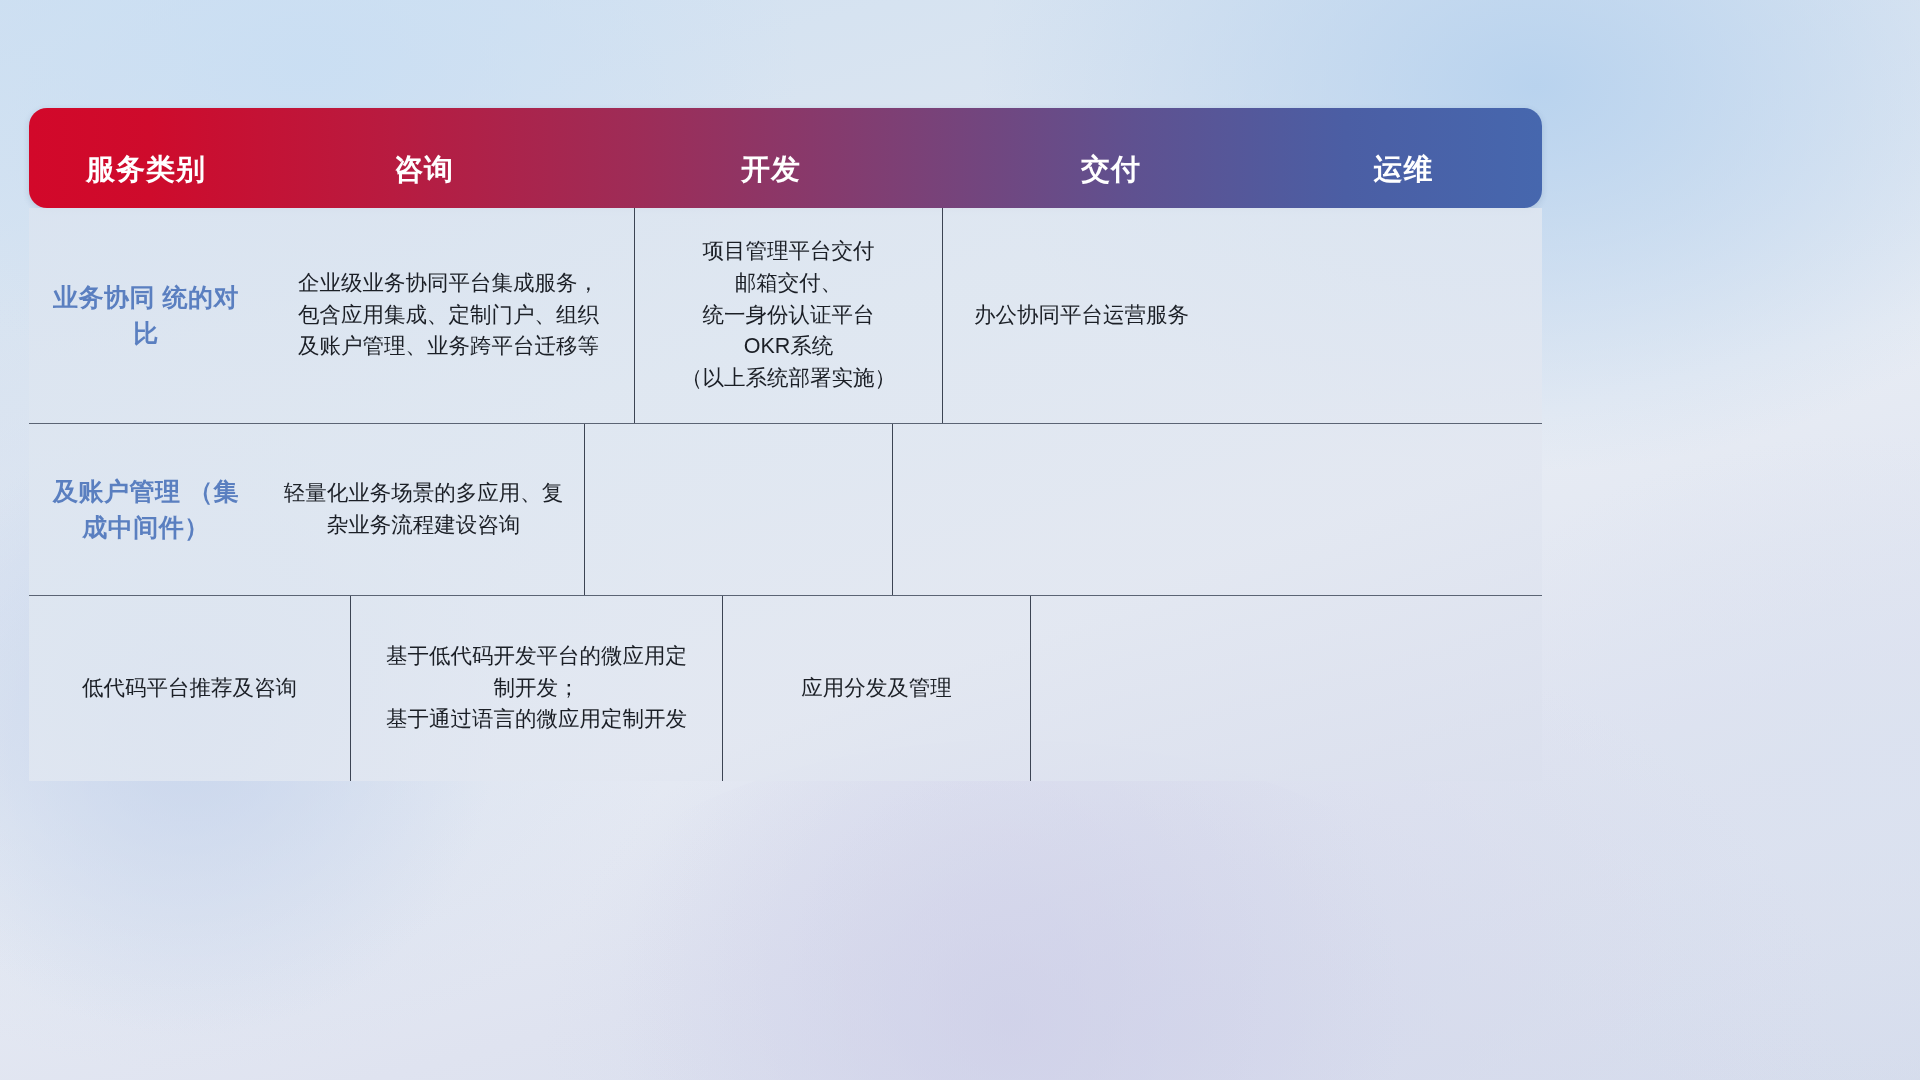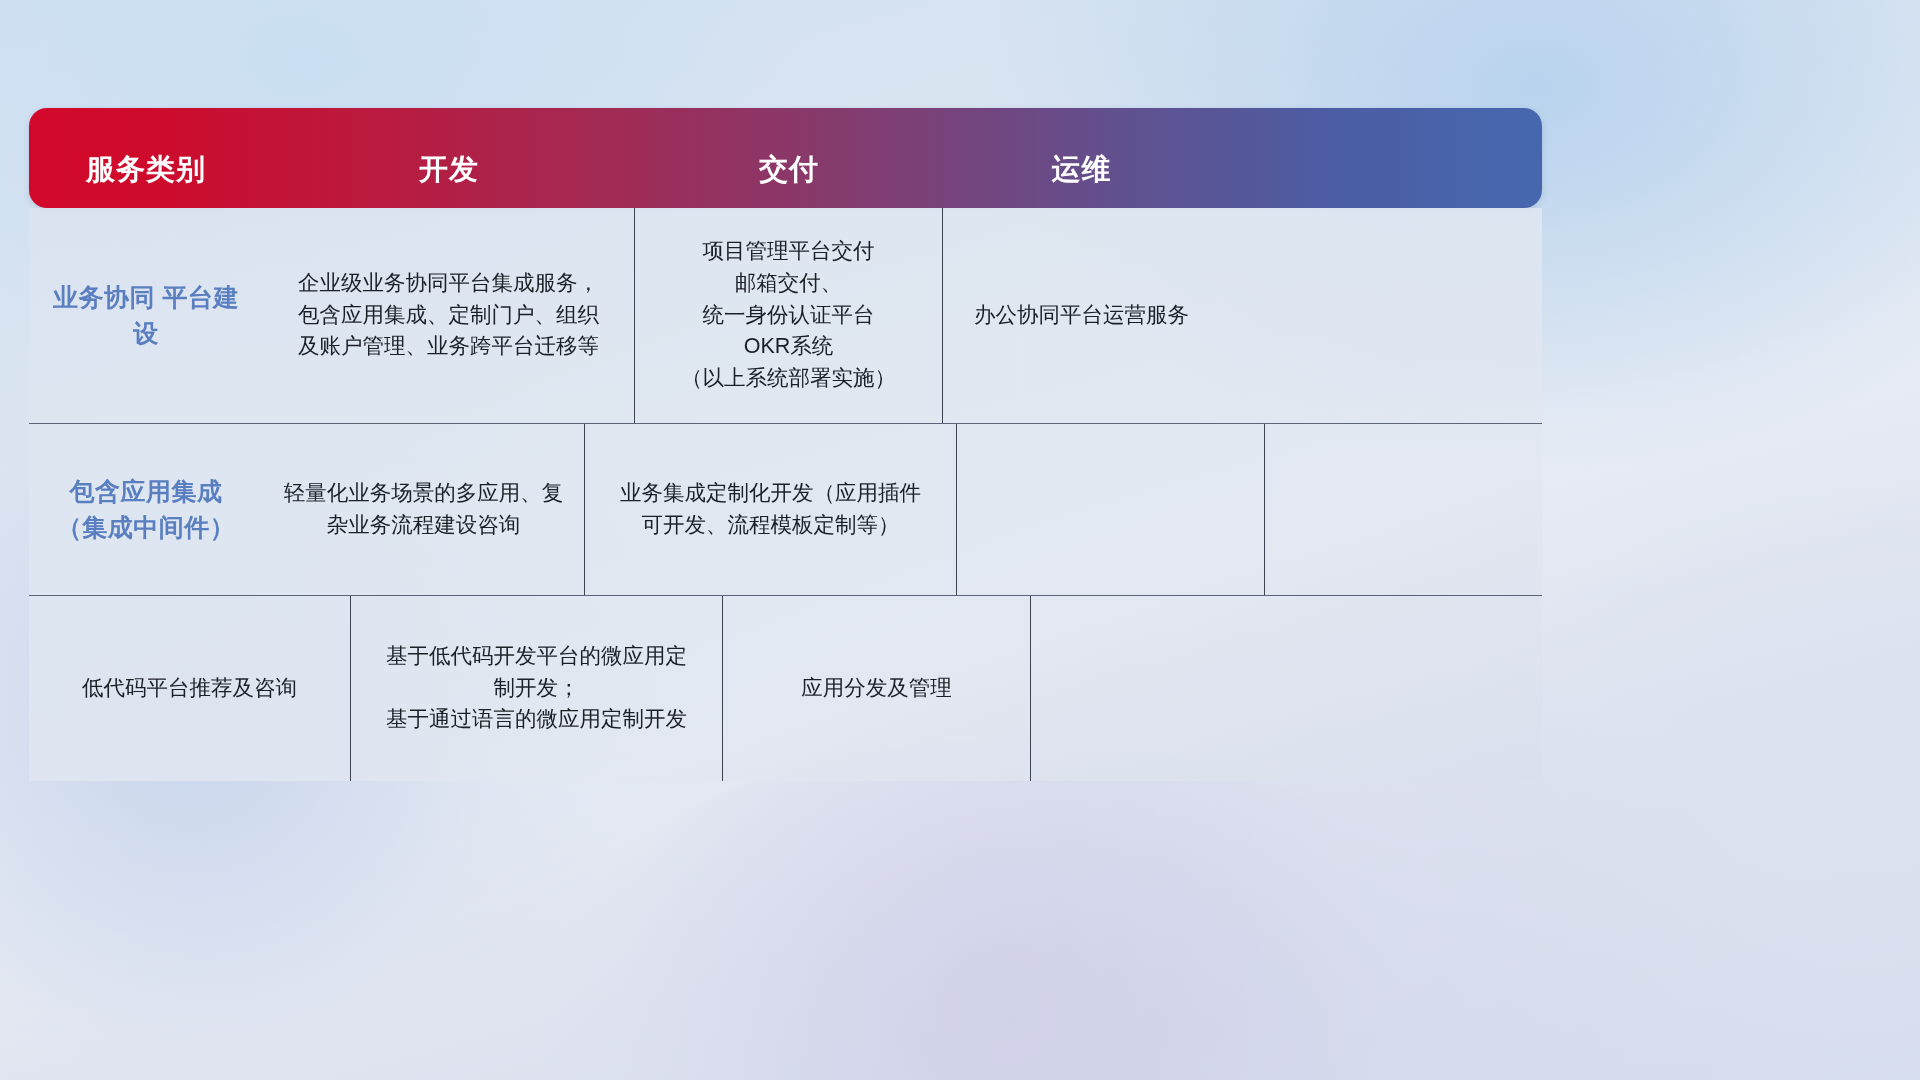--- a/index.html
+++ b/index.html
@@ -138,58 +138,55 @@
 
 <div id="bg-layer">
   <div id="bg-tint-left"></div>
   <div id="bg-tint-bottom"></div>
 </div>
 
 <div id="table-panel">
 
   <div id="table-header">
     <div class="th c0">服务类别</div>
+    <div class="th c1">咨询</div>
     <div class="th c2">开发</div>
     <div class="th c3">交付</div>
     <div class="th c4">运维</div>
   </div>
 
   <div id="table-body">
 
     <div class="trow r0">
       <div class="tcell cat c0">业务协同
-平台建设</div>
+统的对比</div>
       <div class="tcell c2">
         <span class="body-text">企业级业务协同平台集成服务，
 包含应用集成、定制门户、组织
 及账户管理、业务跨平台迁移等</span>
       </div>
       <div class="tcell c3">
         <span class="body-text">项目管理平台交付
 邮箱交付、
 统一身份认证平台
 OKR系统
 （以上系统部署实施）</span>
       </div>
       <div class="tcell c4 no-right">
         <span class="body-text">办公协同平台运营服务</span>
       </div>
     </div>
 
     <div class="trow r1">
-      <div class="tcell cat c0">包含应用集成
+      <div class="tcell cat c0">及账户管理
 （集成中间件）</div>
       <div class="tcell c1">
         <span class="body-text">轻量化业务场景的多应用、复
 杂业务流程建设咨询</span>
       </div>
-      <div class="tcell c2">
-        <span class="body-text">业务集成定制化开发（应用插件
-可开发、流程模板定制等）</span>
-      </div>
       <div class="tcell c3">
         <span class="body-text"></span>
       </div>
       <div class="tcell c4 no-right">
         <span class="body-text"></span>
       </div>
     </div>
 
     <div class="trow r2">
       <div class="tcell c1">

